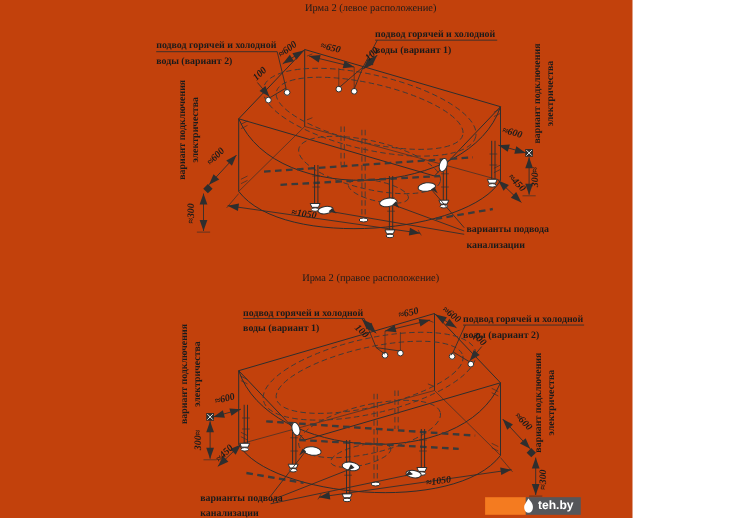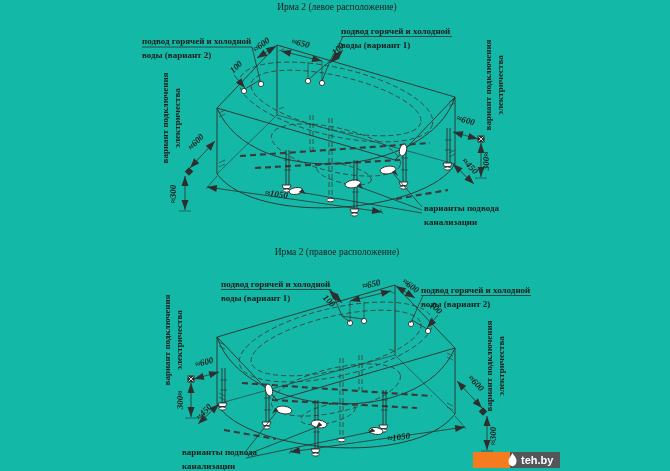--- a/index.html
+++ b/index.html
@@ -1,31 +1,31 @@
 <!DOCTYPE html>
 <html><head>
 <meta charset="utf-8">
 <style>
   html,body{margin:0;padding:0;background:#ffffff;}
-  #canvas{position:relative;width:670px;height:471px;background:#14b8a6;overflow:hidden;
+  #canvas{position:relative;width:575px;height:471px;background:#c2410c;overflow:hidden;
           font-family:"Liberation Serif",serif;}
   svg{position:absolute;left:0;top:0;}
   svg text{fill:#1b1b1b;}
   .title{font-size:9.5px;}
   .lbl{font-size:9px;font-weight:bold;}
   .dim{font-size:9px;font-style:italic;font-weight:bold;}
   .s{stroke:#2e2e2e;stroke-width:0.9;fill:none;}
   .t{stroke:#2e2e2e;stroke-width:0.6;fill:none;}
   .d{stroke:#3a3a3a;stroke-width:0.8;fill:none;stroke-dasharray:5,3;}
   .d2{stroke:#3a3a3a;stroke-width:2.1;fill:none;stroke-dasharray:6,4;}
   .wh{fill:#ffffff;stroke:#2e2e2e;stroke-width:0.9;}
   .blk{fill:#2e2e2e;stroke:none;}
   .dl{stroke:#2e2e2e;stroke-width:0.8;fill:none;}
   
-  .wm{position:absolute;left:441px;top:452px;height:16px;display:flex;margin-left:32px;}
+  .wm{position:absolute;left:441px;top:452px;height:16px;display:flex;}
   .wm-orange{width:37px;height:16px;background:#f47b20;}
   .wm-dark{height:16px;background:#55565a;color:#ffffff;display:flex;align-items:center;
            padding:0 7px 0 11px;position:relative;font-family:"Liberation Sans",sans-serif;
            font-size:11px;font-weight:bold;line-height:16px;}
   .flame{position:absolute;left:-3px;top:1px;}
 </style>
 </head>
 <body>
 
 <div id="canvas">

